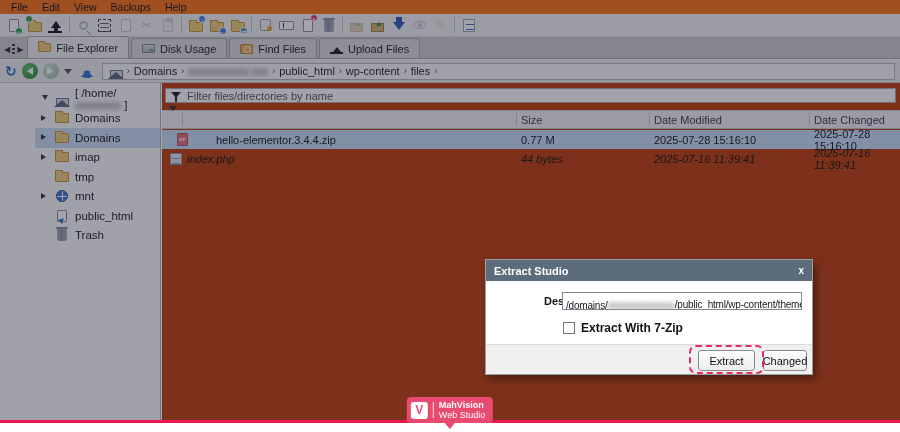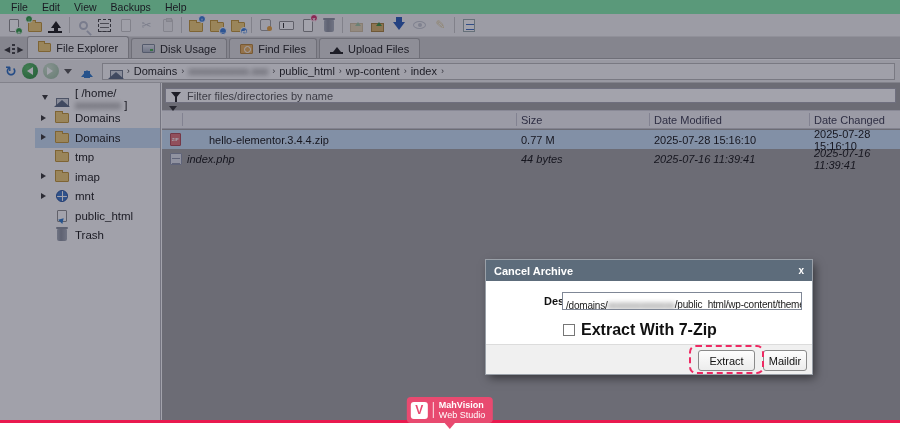--- a/index.html
+++ b/index.html
@@ -3,21 +3,21 @@
 <meta charset="utf-8">
 <style>
   * { margin:0; padding:0; box-sizing:border-box; }
   html,body { width:900px; height:432px; background:#fff; overflow:hidden;
     font-family:"Liberation Sans","DejaVu Sans",sans-serif; }
   .stage { position:relative; width:900px; height:432px; background:#fff; }
 
   
   .app { position:absolute; left:0; top:0; width:900px; height:420px; background:#fff; }
 
-  .menubar { position:absolute; left:0; top:0; right:0; height:14px; background:#86efac;
+  .menubar { position:absolute; left:0; top:0; right:0; height:14px; background:#f97316;
     display:flex; align-items:center; gap:0; padding-left:4px; }
   .menubar span { font-size:10.5px; color:#1a1a1a; padding:0 7px; cursor:default; }
 
   .toolbar { position:absolute; left:0; top:14px; right:0; height:23px; background:#f4f4f4;
     display:flex; align-items:center; padding-left:3px; border-bottom:1px solid #e0e0e0; }
   .tbtn { position:relative; width:21px; height:20px; display:flex; align-items:center; justify-content:center; }
   .tsep { width:1px; height:16px; background:#c7c7c7; margin:0 3px; }
   .dim { opacity:.45; }
 
   
@@ -100,21 +100,21 @@
   .texp .e { display:inline-block; width:0; height:0; border:3px solid transparent; border-left:5px solid #3a3a3a; }
   .texp .d { display:inline-block; width:0; height:0; border:3px solid transparent; border-top:5px solid #3a3a3a; margin-top:2px; }
   .tico { width:16px; flex:0 0 16px; display:flex; justify-content:center; }
   .globe { width:12px; height:12px; border-radius:50%;
     background:linear-gradient(#fff,#fff) center/10px 1px no-repeat, linear-gradient(#fff,#fff) center/1px 10px no-repeat, #3e78c8;
     border:1px solid #2b57a0; }
   .shortcut { position:relative; width:10px; height:12px; background:#fff; border:1px solid #8f8f8f; border-radius:1px; }
   .shortcut:after { content:""; position:absolute; left:2px; top:4px; width:0; height:0; border:3px solid transparent; border-bottom:5px solid #2f79c9; transform:rotate(45deg); }
   .blur { filter:blur(2.6px); opacity:.85; display:inline-block; }
 
-  .content { position:absolute; left:162px; top:83px; right:0; bottom:0; background:#a3a3a3; }
+  .content { position:absolute; left:162px; top:83px; right:0; bottom:0; background:#c2410c; }
   .filterbar { position:absolute; left:3px; right:4px; top:5px; height:15px; background:#fff; border:1px solid #a8a8b2;
     display:flex; align-items:center; gap:6px; padding:0 5px; }
   .funnel { width:0; height:0; border:5px solid transparent; border-top:6px solid #222; position:relative; top:2px; }
   .funnel:after { content:""; position:absolute; left:-1px; top:-1px; width:2px; height:5px; background:#222; }
   .filterbar input { border:none; outline:none; flex:1; font-size:11px; color:#333; background:transparent; font-family:inherit; }
   .filterbar input::placeholder { color:#555; }
 
   .thead { position:absolute; left:0; right:0; top:27px; height:19px; background:#f2f2f6; border-top:1px solid #d4d4da; border-bottom:1px solid #c9c9cf; }
   .thc { position:absolute; top:0; height:100%; display:flex; align-items:center; font-size:11px; color:#3c3c50; }
   .vline { position:absolute; top:2px; bottom:2px; width:1px; background:#c9c9d2; }
@@ -136,21 +136,21 @@
     box-shadow:0 0 0 1px #9aa0a8, 3px 4px 9px rgba(0,0,0,.5); }
   .dlg-title { height:21px; display:flex; align-items:center; justify-content:space-between; padding:0 8px; color:#fff; font-size:11px; font-weight:bold; }
   .dlg-close { font-size:10px; font-weight:bold; color:#fff; cursor:pointer; }
   .dlg-body { position:relative; height:63px; background:#fff; }
   .dest-label { position:absolute; left:58px; top:14px; font-size:11px; font-weight:bold; color:#111; }
   .dest-input { position:absolute; left:76px; top:11px; width:240px; height:18px; background:#fff; border:1px solid #7f8796;
     font-size:10px; color:#1a1a1a; display:flex; align-items:center; padding:8px 0 0 3px; white-space:nowrap; overflow:hidden; letter-spacing:-.2px; }
   .dest-underline { border-bottom:2.5px solid #e8335f; padding-bottom:0px; }
   .cbx-row { position:absolute; left:77px; top:40px; display:flex; align-items:center; gap:6px; }
   .cbx { width:12px; height:12px; background:#fff; border:1px solid #767676; }
-  .cbx-label { font-size:16px; font-weight:bold; color:#111; }
+  .cbx-label { font-size:12px; font-weight:bold; color:#111; }
   .dlg-footer { position:relative; height:30px; background:#f0f0f0; border-top:1px solid #dcdcdc; }
   .btn { position:absolute; top:5px; height:21px; font-size:11px; color:#111; background:linear-gradient(#fdfdfd,#ececec);
     border:1px solid #8a8a8a; border-radius:3px; display:flex; align-items:center; justify-content:center; font-family:inherit; }
   .btn.extract { left:212px; width:57px; }
   .btn.cancel  { left:277px; width:44px; }
   .annot-box { position:absolute; left:203px; top:0px; width:75px; height:29px; border:2px dashed #ee2a63; border-radius:7px; z-index:5; pointer-events:none; }
 
   
   .watermark { position:absolute; left:50%; transform:translateX(-50%); top:397px; z-index:62; display:flex; flex-direction:column; align-items:center; }
   .wm-badge { display:flex; align-items:center; gap:5px; background:#e84a70; border-radius:4px; padding:3px 8px 3px 4px; }
@@ -293,21 +293,21 @@
         <span class="home"></span>
         <span class="crumbsep">›</span>
         <span>Domains</span>
         <span class="crumbsep">›</span>
         <span class="blur" style="max-width:96px;">xxxxxxxxxxx.xxx</span>
         <span class="crumbsep">›</span>
         <span>public_html</span>
         <span class="crumbsep">›</span>
         <span>wp-content</span>
         <span class="crumbsep">›</span>
-        <span>index</span>
+        <span>files</span>
         <span class="crumbsep">›</span>
       </div>
     </div>
 
     <div class="sidebar">
       <div class="tree">
         <div class="titem">
           <span class="texp"><span class="d"></span></span>
           <span class="tico">
               <span class="home"></span>
@@ -322,32 +322,32 @@
           <span>Domains</span>
         </div>
         <div class="titem selected">
           <span class="texp"><span class="e"></span></span>
           <span class="tico">
               <span class="fld" style="margin-top:0;"></span>
             </span>
           <span>Domains</span>
         </div>
         <div class="titem">
+          <span class="texp"><span class="e"></span></span>
+          <span class="tico">
+              <span class="fld" style="margin-top:0;"></span>
+            </span>
+          <span>imap</span>
+        </div>
+        <div class="titem">
           <span class="texp"></span>
           <span class="tico">
               <span class="fld" style="margin-top:0;"></span>
             </span>
           <span>tmp</span>
-        </div>
-        <div class="titem">
-          <span class="texp"><span class="e"></span></span>
-          <span class="tico">
-              <span class="fld" style="margin-top:0;"></span>
-            </span>
-          <span>imap</span>
         </div>
         <div class="titem">
           <span class="texp"><span class="e"></span></span>
           <span class="tico">
               <span class="globe"></span>
             </span>
           <span>mnt</span>
         </div>
         <div class="titem">
           <span class="texp"></span>
@@ -378,21 +378,21 @@
         <span class="thc" style="left:8px;margin-top:24px;">Name</span>
         <span class="vline" style="left:354px;"></span>
         <span class="thc" style="left:359px;">Size</span>
         <span class="vline" style="left:487px;"></span>
         <span class="thc" style="left:492px;">Date Modified</span>
         <span class="vline" style="left:647px;"></span>
         <span class="thc" style="left:652px;">Date Changed</span>
       </div>
 
       <div class="frow selected" style="top:47px;">
-        <span class="fc" style="left:8px;gap:28px;">
+        <span class="fc" style="left:15px;gap:28px;">
           <span class="zipico">
               <i>ZIP</i>
             </span>
           <span>hello-elementor.3.4.4.zip</span>
         </span>
         <span class="fc" style="left:359px;">0.77 M</span>
         <span class="fc" style="left:492px;">2025-07-28 15:16:10</span>
         <span class="fc" style="left:652px;">2025-07-28 15:16:10</span>
       </div>
 
@@ -405,39 +405,39 @@
         <span class="fc" style="left:492px;">2025-07-16 11:39:41</span>
         <span class="fc" style="left:652px;">2025-07-16 11:39:41</span>
       </div>
     </div>
   </div>
 
   <div class="overlay"></div>
 
   <div class="dialog">
     <div class="dlg-title" id="dlg-title" style="background: rgb(93, 108, 123);">
-      <span>Cancel Archive</span>
+      <span>Extract Studio</span>
       <span class="dlg-close">x</span>
     </div>
     <div class="dlg-body">
       <span class="dest-label">Destination:</span>
       <div class="dest-input">
         <span>/domains/</span>
           <span class="blur" style="max-width:72px;">xxxxxxxxxxxxxx</span>
           <span class="dest-underline">/public_html/wp-content/theme</span>
       </div>
       <div class="cbx-row">
         <span class="cbx"></span>
         <span class="cbx-label">Extract With 7-Zip</span>
       </div>
     </div>
     <div class="dlg-footer">
       <span class="annot-box"></span>
       <button class="btn extract">Extract</button>
-      <button class="btn cancel">Maildir</button>
+      <button class="btn cancel">Changed</button>
     </div>
   </div>
 
   <div class="watermark">
     <div class="wm-badge">
       <span class="wm-ico">V</span>
       <span class="wm-div"></span>
       <span class="wm-text">
         <div class="l1">MahVision</div>
         <div>Web Studio</div>

